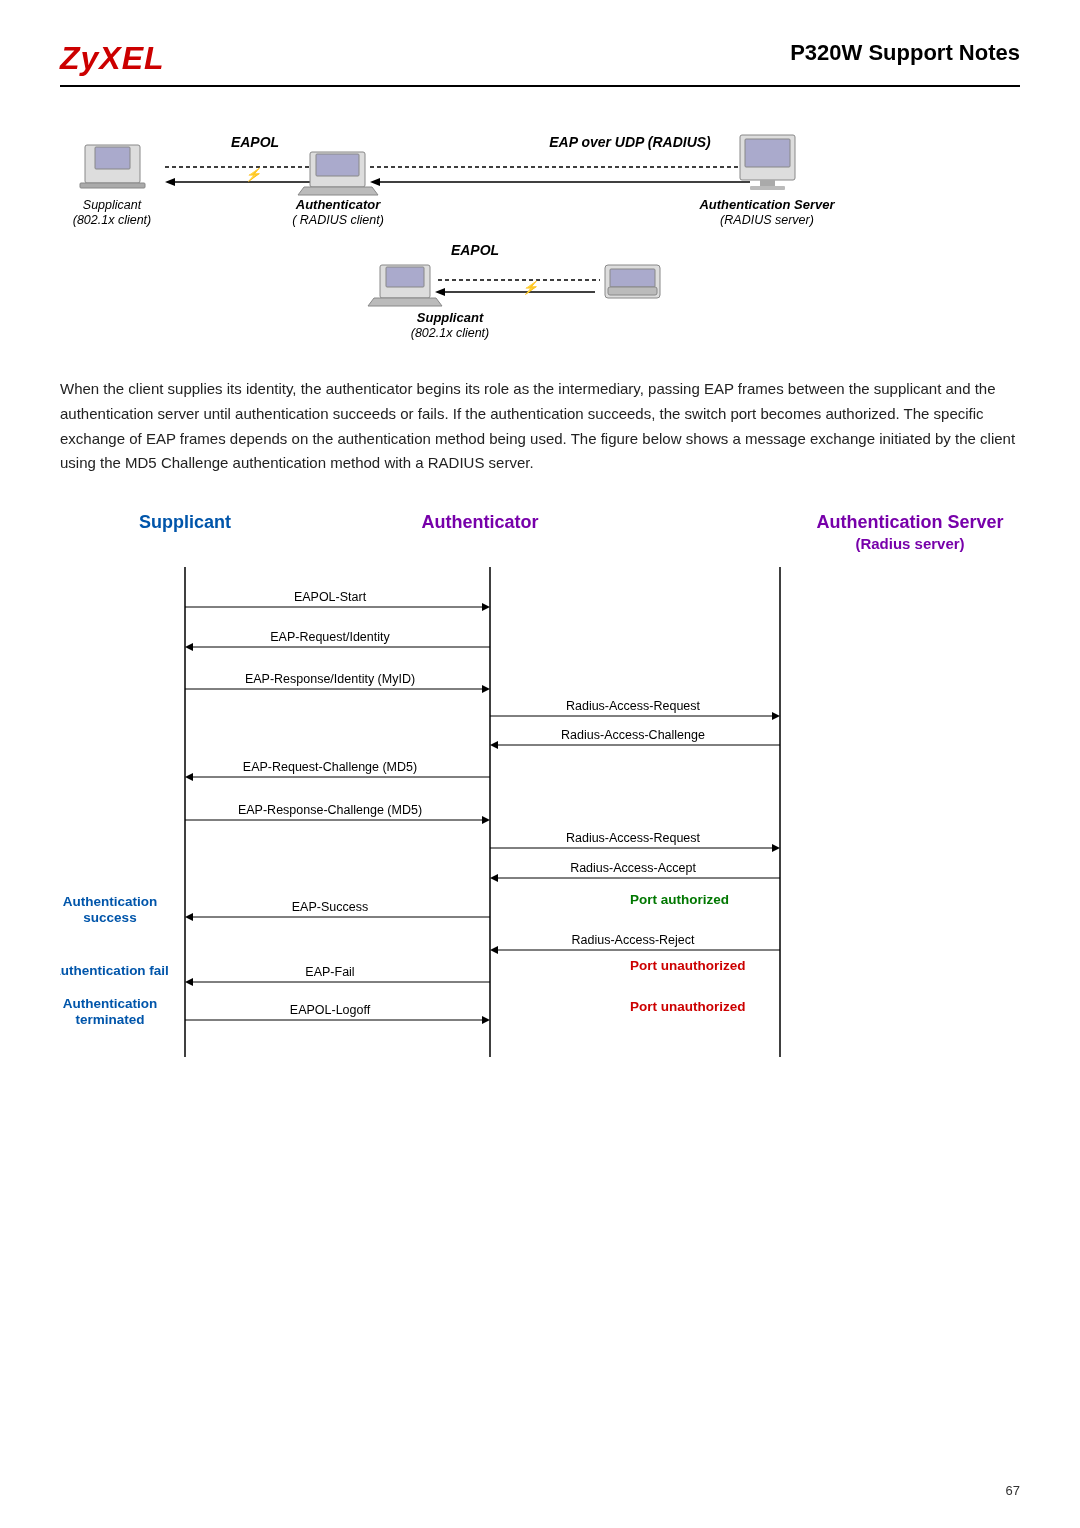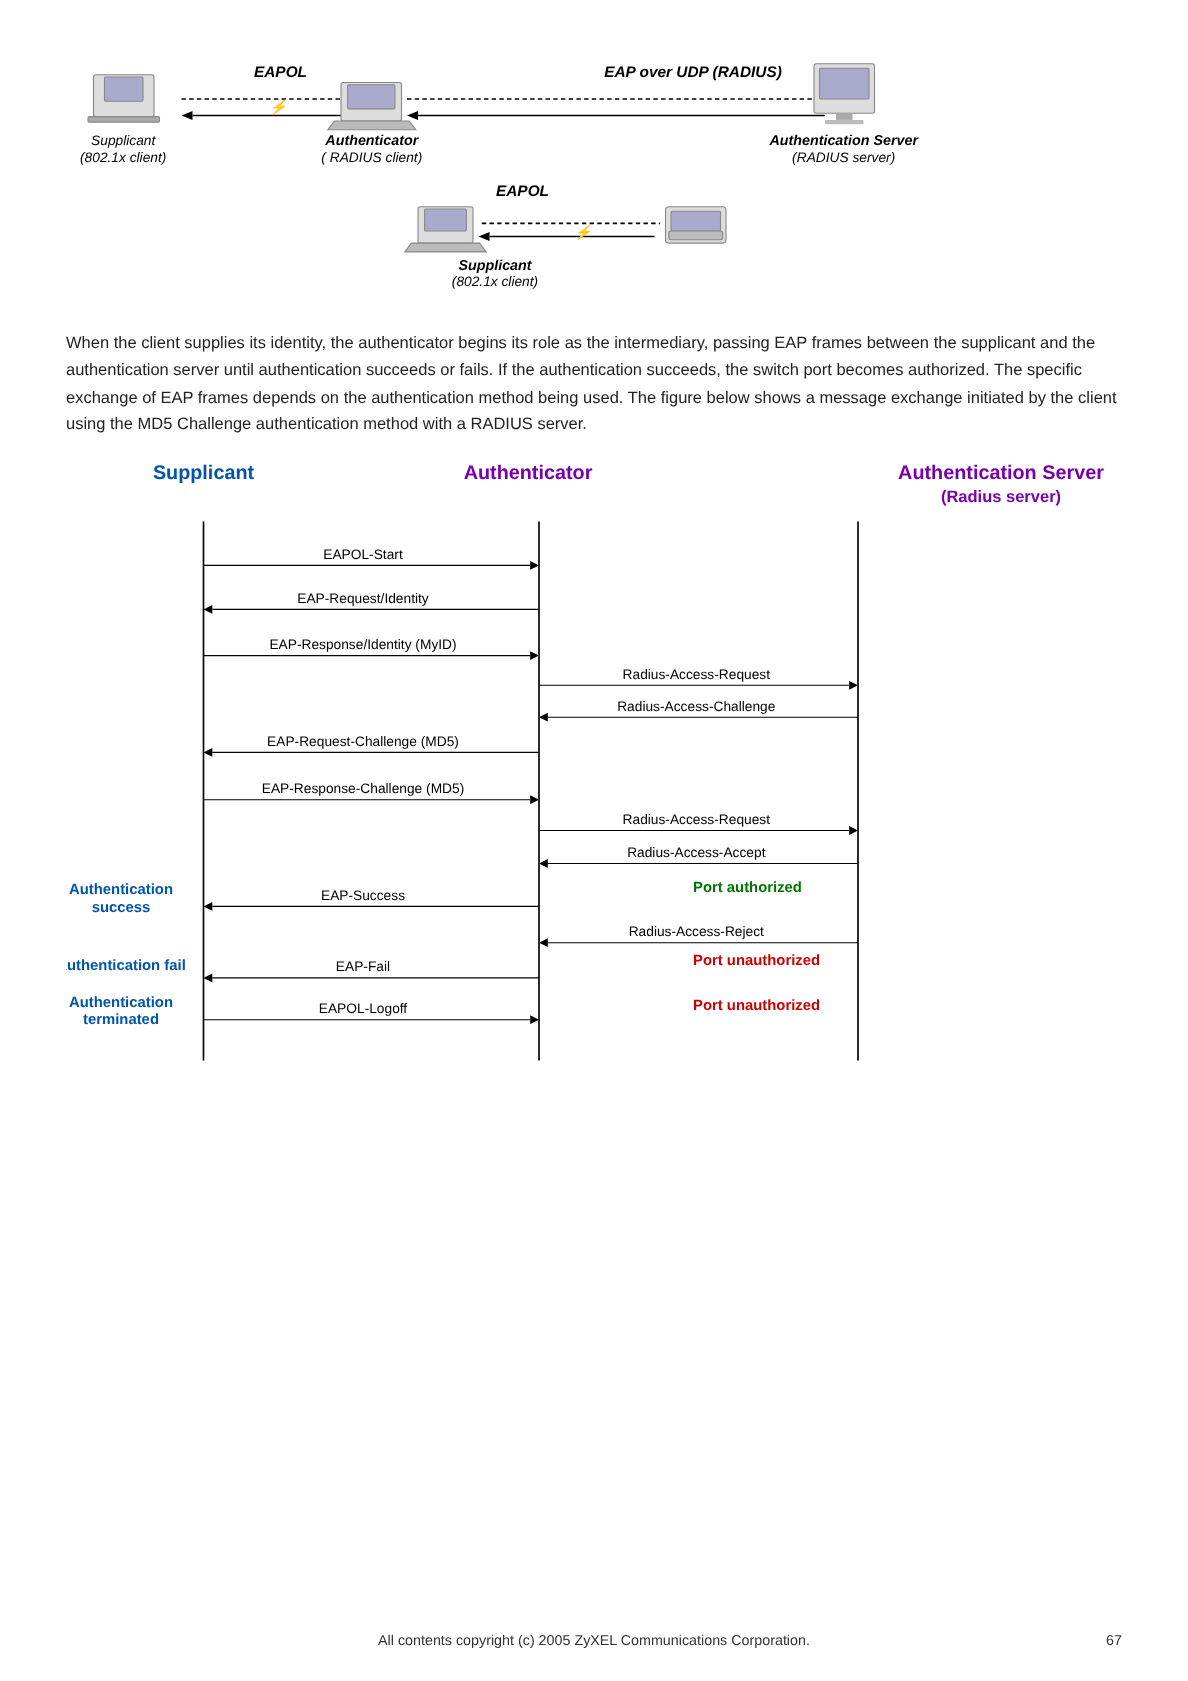--- a/index.html
+++ b/index.html
@@ -50,21 +50,21 @@
     .diag1-inner {
       position: relative;
       width: 860px;
       height: 230px;
     }
     
     .body-text {
       font-size: 15px;
       line-height: 1.65;
       color: #222;
-      margin-bottom: 20px;
+      margin-bottom: 36px;
     }
 
     
     .diagram2 {
       position: relative;
       width: 960px;
       margin: 0 auto 40px auto;
       height: 580px;
     }
 
@@ -99,20 +99,24 @@
     
     .diag1-svg {
       position: absolute;
       top: 0; left: 0;
     }
   </style>
 </head>
 <body>
 <div class="page">
 
+  <div class="header">
+    <span class="logo">ZyXEL</span>
+    <span class="header-title">P320W Support Notes</span>
+  </div>
 
   <div class="diagram1">
     <div class="diag1-inner">
       <svg class="diag1-svg" width="860" height="230" viewBox="0 0 860 230">
 
         <text x="195" y="30" font-size="14" font-weight="bold" text-anchor="middle" fill="#000">EAPOL</text>
 
         <line x1="105" y1="50" x2="265" y2="50" stroke="#000" stroke-width="1.5" stroke-dasharray="4,3"></line>
         <polygon points="265,46 275,50 265,54" fill="#000"></polygon>
 
@@ -257,16 +261,15 @@
       <text x="50" y="410" font-size="13.5" font-weight="bold" fill="#0055aa" text-anchor="middle">success</text>
 
       <text x="50" y="463" font-size="13.5" font-weight="bold" fill="#0055aa" text-anchor="middle">Authentication fail</text>
 
       <text x="50" y="496" font-size="13.5" font-weight="bold" fill="#0055aa" text-anchor="middle">Authentication</text>
       <text x="50" y="512" font-size="13.5" font-weight="bold" fill="#0055aa" text-anchor="middle">terminated</text>
 
     </svg>
   </div>
 
-  <div class="footer">All contents copyright (c) 2005 ZyXEL Communications Corporation.</div>
   <div class="page-number">67</div>
 
 </div>
 
 </body></html>

